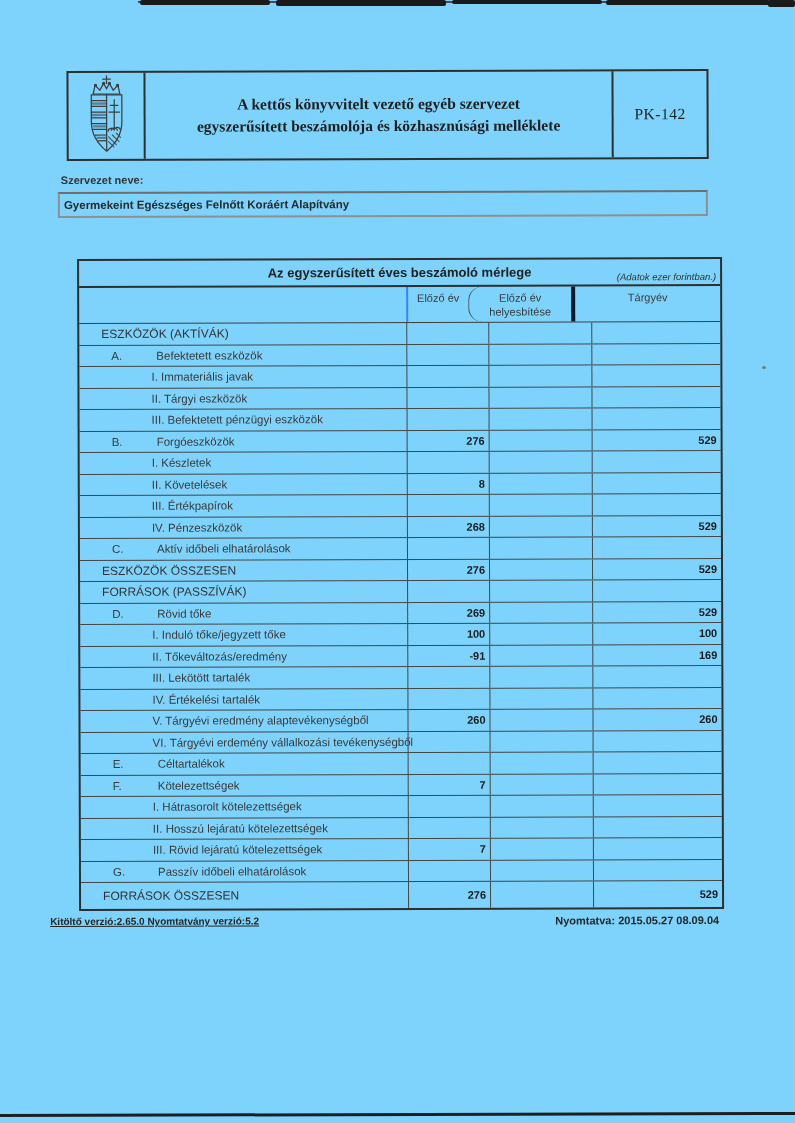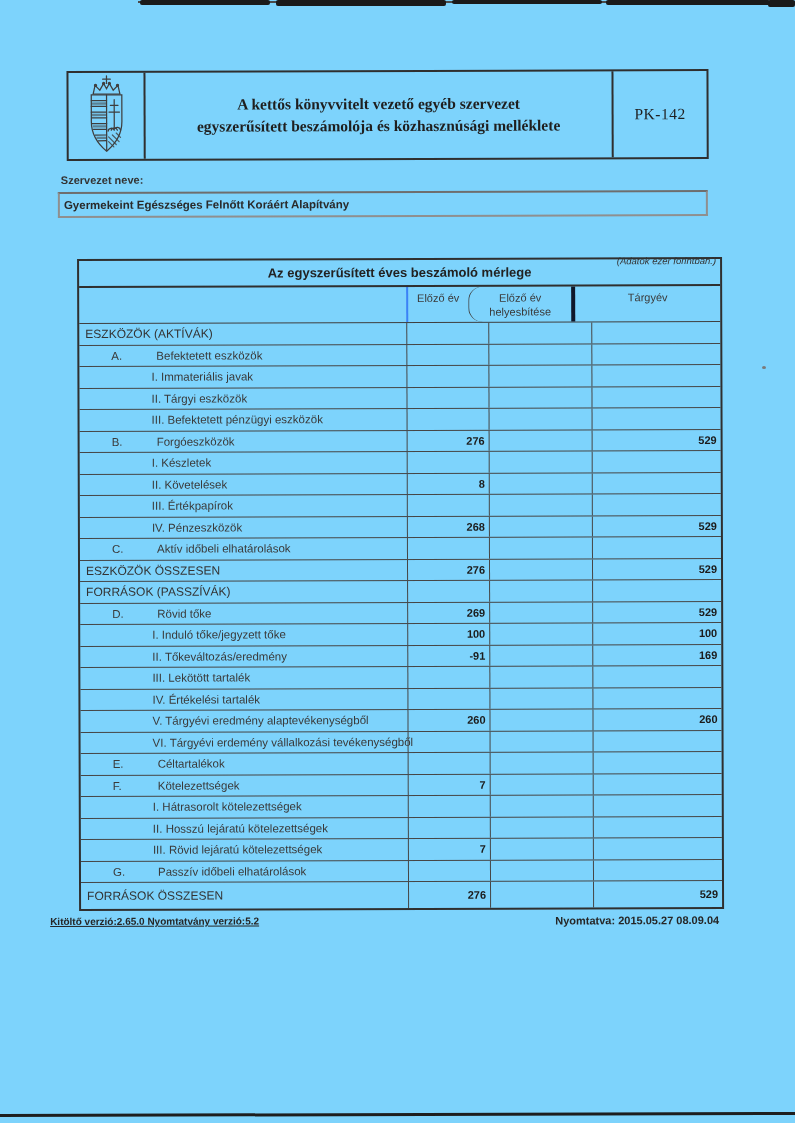--- a/index.html
+++ b/index.html
@@ -43,41 +43,41 @@
     position:absolute; left:59px; top:191px; width:650px; height:26px;
     border:2px solid #8f8f8f; border-top-color:#6e6e6e;
     display:flex; align-items:center;
   }
   .org-name { font-weight:bold; font-size:11.5px; color:#2a2a2a; padding-left:4px; }
 
   
   .table { position:absolute; left:78px; top:258px; width:645px; border:2px solid #2f2f2f; }
   .title-row { position:relative; height:27px; border-bottom:2px solid #2f2f2f; }
   .table-title { position:absolute; left:0; right:0; top:5px; text-align:center; font-weight:bold; font-size:13px; color:#222; }
-  .unit-note { position:absolute; right:4px; bottom:18px; font-style:italic; font-size:9.5px; color:#333; font-family:"Liberation Sans", sans-serif; }
+  .unit-note { position:absolute; right:4px; bottom:2px; font-style:italic; font-size:9.5px; color:#333; font-family:"Liberation Sans", sans-serif; }
 
   .head-row { display:flex; height:36px; border-bottom:1px solid #3f3f3f; }
   .head-row .hc { padding-top:5px; text-align:center; font-size:11px; color:#3a3a3a; line-height:1.25; }
   .hc.lab { width:327px; }
   .hc.v0 { width:62px;  border-left:2px solid #3b82f6; }
   .hc.v1 { width:103px; border-left:1px solid #3f3f3f; padding-left:6px; padding-right:6px;border-radius:14px; }
   .hc.v2 { flex:1;      border-left:4px solid #0f172a; }
 
   .row { display:flex; height:21.5px; border-bottom:1px solid #464646; align-items:stretch; }
   .row:last-child { border-bottom:none; height:26px; }
   .row .lab { width:327px; display:flex; align-items:center; }
   .row .val {
     display:flex; align-items:center; justify-content:flex-end;
     border-left:1px solid #464646; padding-right:4px;
     font-weight:bold; font-size:11px; color:#1c1c1c;
   }
   .val.v0 { width:82px; } .val.v1 { width:103px; } .val.v2 { flex:1; }
 
   .row .lbl { font-size:11.5px; color:#3a3a3a; white-space:nowrap; }
-  .row.section .lbl { padding-left:6px; font-size:12px; color:#333; }
+  .row.section .lbl { padding-left:22px; font-size:12px; color:#333; }
   .row.roman .lbl { padding-left:72px; }
   .row.letter .letter { margin-left:32px; width:45px; font-size:11.5px; color:#3a3a3a; }
 
   
   .footer-left  { position:absolute; left:49px;  top:915px; font-weight:bold; font-size:10px; color:#262626;text-decoration:underline; }
   .footer-right { position:absolute; right:77px; top:915px; font-weight:bold; font-size:11px; color:#262626; }
 
   svg .ln { stroke:#3e3e3e; stroke-width:1.3; fill:none; stroke-linecap:round; }
   svg .ln2 { stroke:#3e3e3e; stroke-width:2.4; fill:none; }
 </style>

